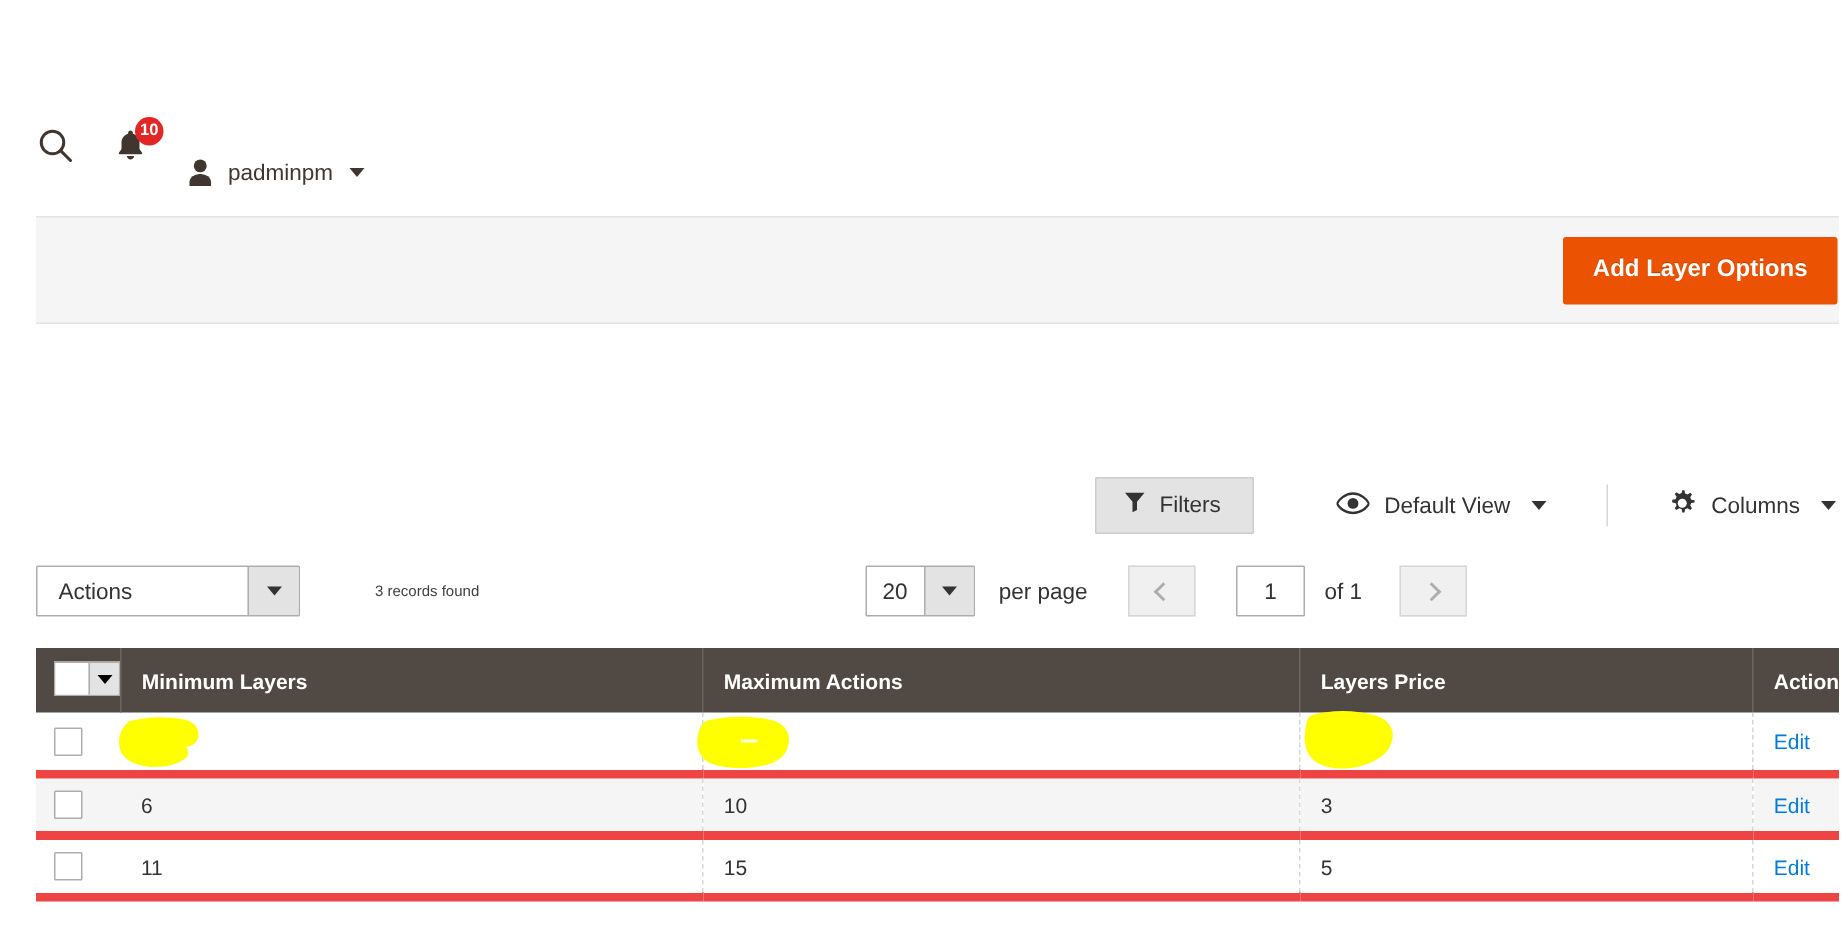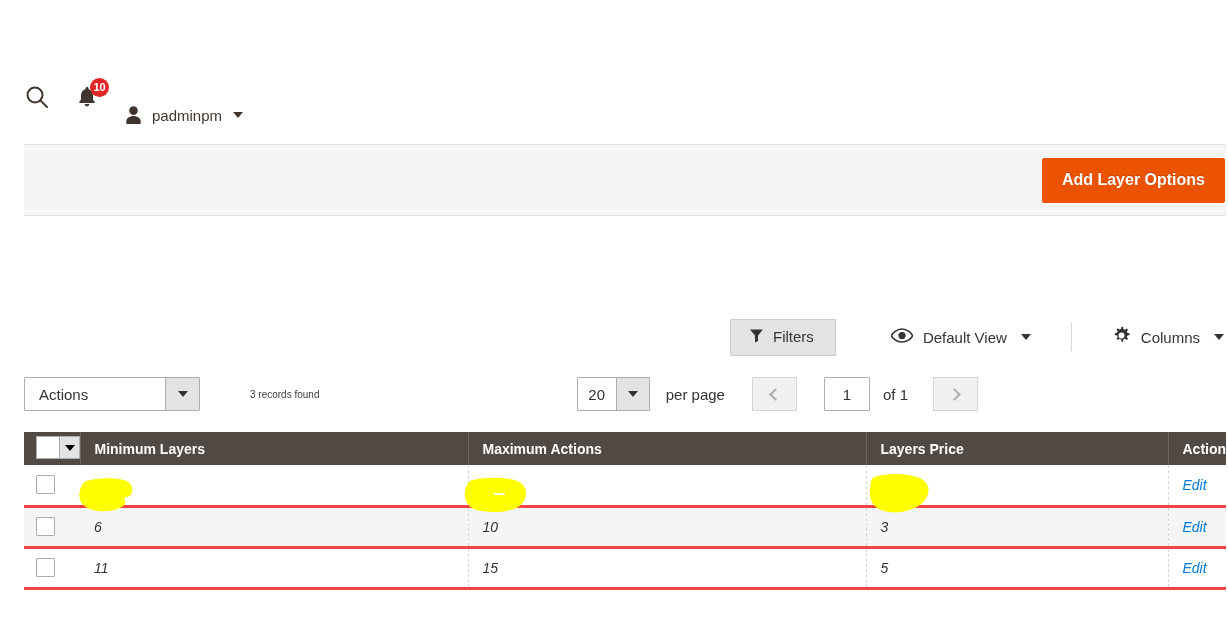--- a/index.html
+++ b/index.html
@@ -172,21 +172,21 @@
   
   .grid {
     position: absolute; left: 24px; top: 432px;
     width: 1202px;
     border-collapse: collapse;
     table-layout: fixed;
   }
   .grid th {
     background: #514943; color: #ffffff;
     font-size: 14px; font-weight: 700;
-    text-align: left; height: 33px;
+    text-align: left; height: 43px;
     padding: 0 0 0 14px;
     border-right: 1px solid #6f655e;
     vertical-align: middle;
   }
   .grid th:last-child { border-right: none; }
   .grid th.col-check { width: 56px; padding-left: 12px; }
   .grid th.col-min { width: 388px; }
   .grid th.col-max { width: 398px; }
   .grid th.col-price { width: 302px; }
   .grid th.col-action { width: 58px; }
@@ -204,24 +204,23 @@
   .hdr-check-ctl .dd i {
     width: 0; height: 0; display: block;
     border-left: 5px solid transparent;
     border-right: 5px solid transparent;
     border-top: 6px solid #000000;
   }
   .grid td {
     height: 41px; font-size: 14px; color: #333333;
     padding: 0 0 0 14px;
     border-right: 1px dashed #d6d6d6;
-    border-bottom: 3px solid #ef4444;
+    border-bottom: 6px solid #ef4444;
     vertical-align: middle;
     position: relative;
-    font-style: italic;
   }
   .grid td:last-child { border-right: none; }
   .grid tr.even td { background: #f5f5f5; }
   .grid tr.odd td { background: #ffffff; }
   .grid td.cell-check { padding-left: 12px; border-right: none; }
   .row-cb {
     width: 19px; height: 19px;
     border: 1px solid #adadad; background: #ffffff;
     border-radius: 1px; display: block; cursor: pointer;
   }

